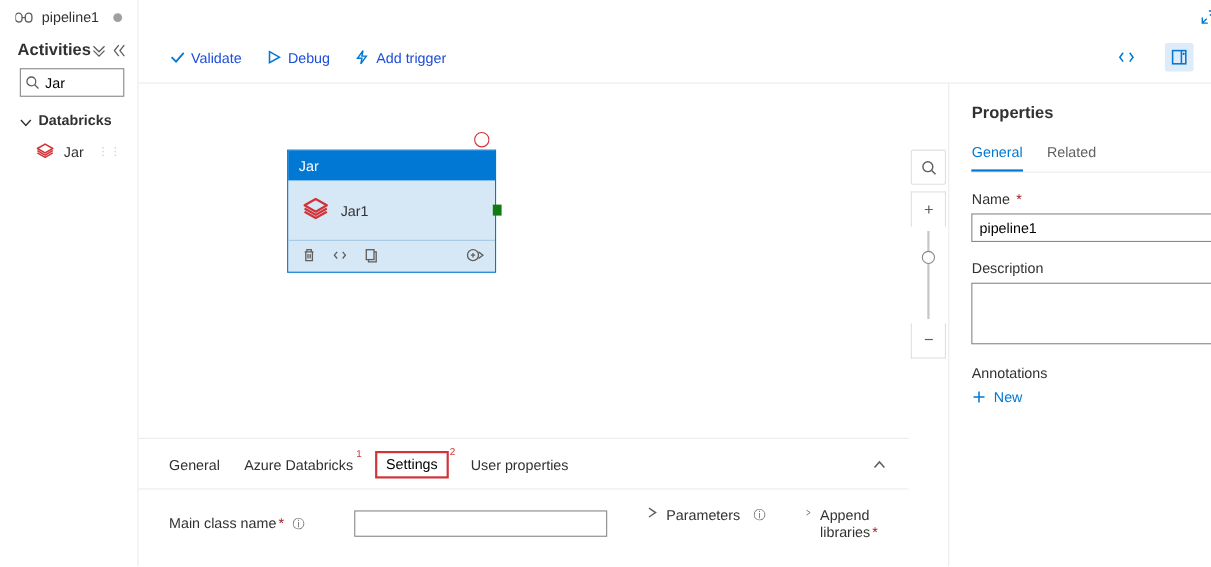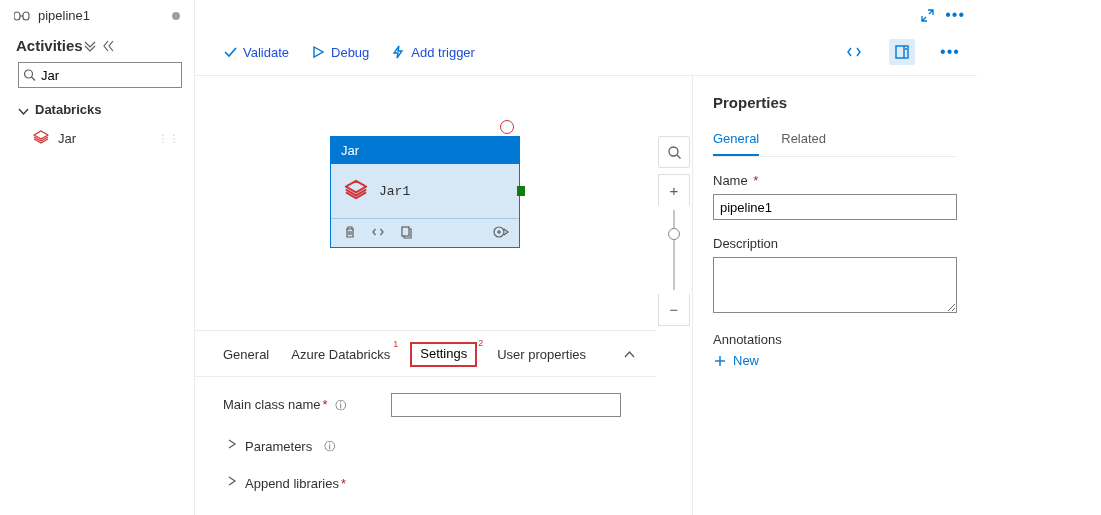--- a/index.html
+++ b/index.html
@@ -37,34 +37,34 @@
   .canvas-col { flex: 1; position: relative; display: flex; flex-direction: column; }
   .canvas { flex: 1; position: relative; }
   .zoom-col { width: 36px; display: flex; flex-direction: column; align-items: center; gap: 0; padding-top: 60px; }
   .zoom-btn { width: 32px; height: 32px; border: 1px solid #e1dfdd; display: flex; align-items: center; justify-content: center; cursor: pointer; background: #fff; color: #605e5c; font-size: 15px; }
   .zoom-btn:first-child { border-radius: 2px; margin-bottom: 6px; }
   .zoom-track { width: 2px; height: 80px; background: #c8c6c4; position: relative; margin: 4px 0; }
   .zoom-handle { width: 12px; height: 12px; border-radius: 50%; background: #fff; border: 1px solid #8a8886; position: absolute; left: 50%; top: 18px; transform: translateX(-50%); }
   
   .node { position: absolute; left: 135px; top: 60px; width: 190px; border: 1px solid #0078d4; background: #d6e8f6; }
   .node-header { background: #0078d4; color: #fff; padding: 6px 10px; font-size: 13px; }
-  .node-body { display: flex; align-items: center; gap: 10px; padding: 14px 12px; position: relative; font-family: Liberation Mono, monospace; }
+  .node-body { display: flex; align-items: center; gap: 10px; padding: 14px 12px; position: relative; }
   .node-body .dot-out { position: absolute; right: -6px; top: 50%; transform: translateY(-50%); width: 8px; height: 10px; background: #107c10; }
   .node-footer { display: flex; align-items: center; gap: 14px; padding: 6px 10px 8px 12px; border-top: 1px solid #a6c8e4; color: #605e5c; }
   .node-footer .right { margin-left: auto; }
   .red-circle { position: absolute; left: 305px; top: 44px; width: 14px; height: 14px; border: 1.5px solid #d13438; border-radius: 50%; }
   
   .config { border-top: 1px solid #edebe9; }
   .config-tabs { display: flex; align-items: center; gap: 22px; padding: 14px 20px 12px 28px; border-bottom: 1px solid #edebe9; position: relative; }
   .config-tabs .collapse { margin-left: auto; color: #605e5c; cursor: pointer; }
   .ctab { font-size: 13px; color: #323130; cursor: pointer; position: relative; padding: 2px 0; }
   .ctab.active { color: #000; }
   .ctab .sup { position: absolute; top: -6px; right: -8px; font-size: 9px; color: #d13438; }
   .red-box { border: 2px solid #d13438; padding: 2px 8px 4px 8px; margin: -4px -2px; }
-  .config-body { padding: 16px 24px 24px 28px; display: flex; flex-direction: column; gap: 22px; }
+  .config-body { padding: 16px 24px 24px 28px; display: flex; flex-direction: row; gap: 32px; }
   .form-row { display: flex; align-items: center; gap: 10px; }
   .form-row .flabel { width: 158px; font-size: 13px; }
   .form-row input[type=text] { width: 230px; height: 24px; border: 1px solid #8a8886; padding: 2px 6px; font-size: 13px; }
   .req { color: #a4262c; margin-left: 2px; }
   .info-icon { color: #605e5c; font-size: 11px; margin-left: 4px; }
   .exp-row { display: flex; align-items: flex-start; gap: 8px; font-size: 13px; color: #323130; padding-left: 4px; }
   
   .props { width: 285px; border-left: 1px solid #edebe9; padding: 18px 20px 12px 20px; display: flex; flex-direction: column; }
   .props h3 { margin: 0 0 14px 0; font-size: 15px; font-weight: 600; }
   .props-tabs { display: flex; gap: 22px; border-bottom: 1px solid #edebe9; margin-bottom: 16px; }

